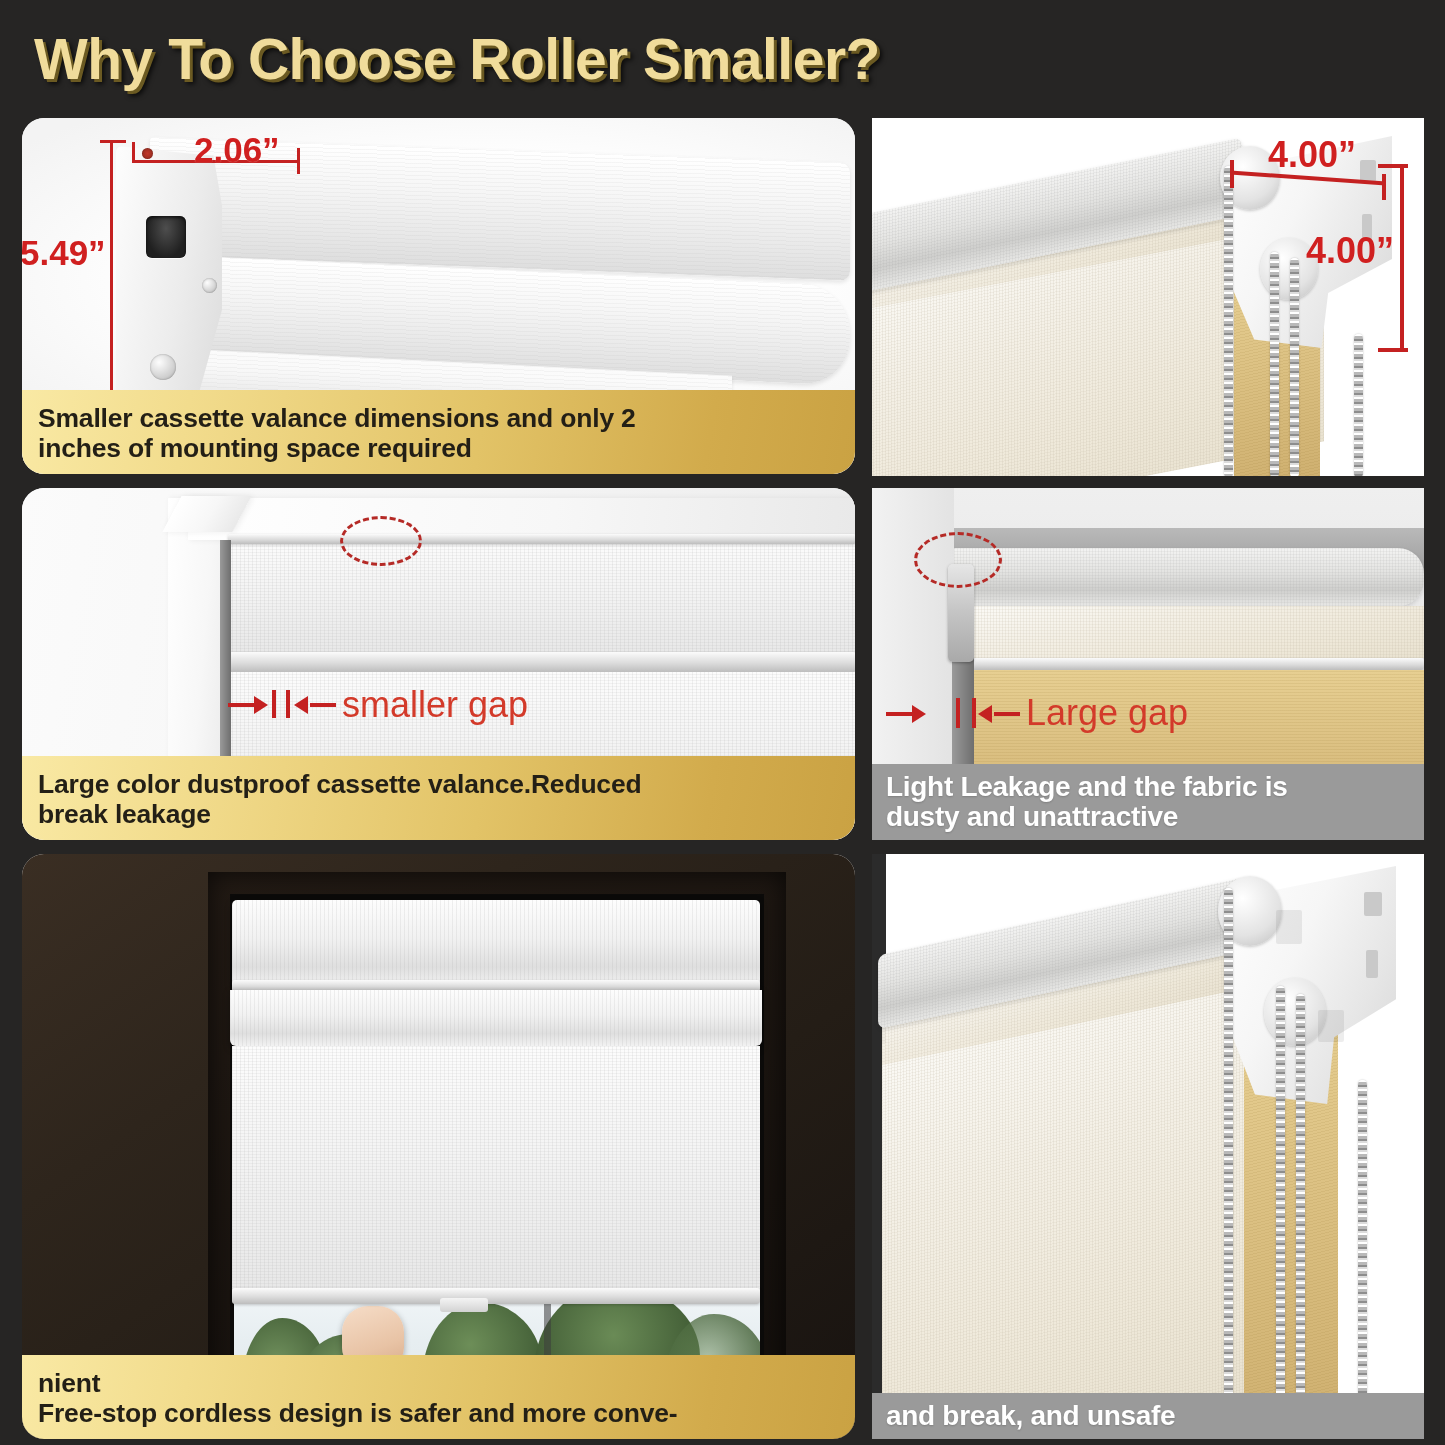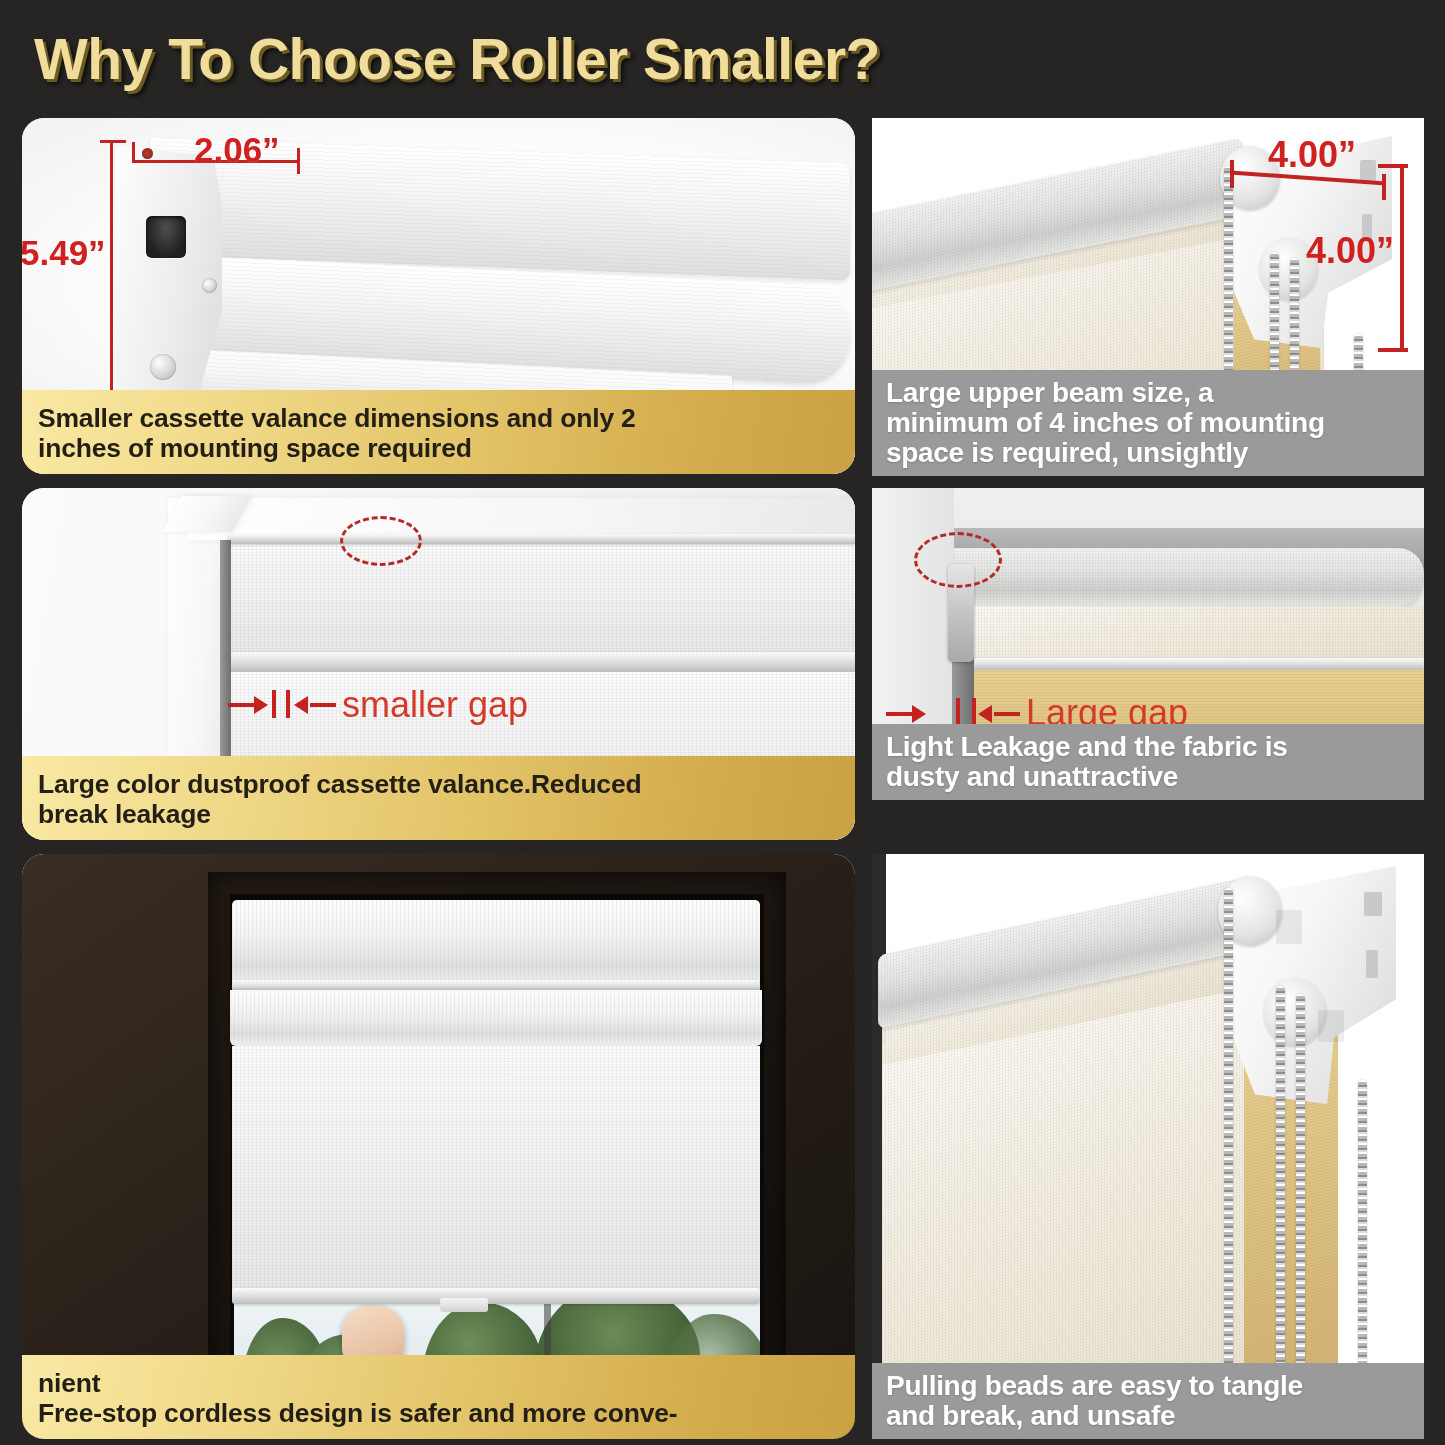--- a/index.html
+++ b/index.html
@@ -195,25 +195,20 @@
         <div class="rl" style="left:358px;top:42px;width:4px;height:28px;"></div>
         <div class="rl" style="left:510px;top:56px;width:4px;height:26px;"></div>
         <div class="dim-txt" style="left:396px;top:16px;font-size:36px;">4.00”</div>
 
         <div class="rl" style="left:528px;top:46px;width:4px;height:188px;"></div>
         <div class="rl" style="left:506px;top:46px;width:30px;height:4px;"></div>
         <div class="rl" style="left:506px;top:230px;width:30px;height:4px;"></div>
         <div class="dim-txt" style="left:434px;top:112px;font-size:36px;">4.00”</div>
       </div>
 
-      <div class="cap grey">
-        <span class="ln">Large upper beam size, a</span>
-        <span class="ln">minimum of 4 inches of mounting</span>
-        <span class="ln">space is required, unsightly</span>
-      </div>
     </div>
 
     <div class="panel good" id="p3" style="left:22px;top:376px;width:833px;height:352px;">
       <div class="photo">
         <div class="wall"></div>
 
         <div class="casing" style="left:146px;top:10px;width:58px;height:342px;"></div>
         <div class="casing" style="left:166px;top:10px;width:667px;height:42px;"></div>
         <div class="casing" style="left:150px;top:8px;width:70px;height:36px;transform:skewX(-28deg);"></div>
 
@@ -236,21 +231,21 @@
                     border-right:14px solid #c42121;border-top:9px solid transparent;border-bottom:9px solid transparent;"></div>
         <div class="gap-label" style="left:320px;top:196px;font-size:36px;">smaller gap</div>
       </div>
 
       <div class="cap gold">
         <span class="ln">Large color dustproof cassette valance.Reduced</span>
         <span class="ln">break leakage</span>
       </div>
     </div>
 
-    <div class="panel bad" id="p4" style="left:872px;top:376px;width:552px;height:312px;">
+    <div class="panel bad" id="p4" style="left:872px;top:376px;width:552px;height:352px;">
       <div class="photo">
         <div class="wall"></div>
 
         <div class="greyband" style="left:76px;top:40px;width:476px;height:46px;"></div>
 
         <div class="rs-tube" style="left:58px;top:60px;width:494px;height:58px;border-radius:26px;"></div>
 
         <div class="rs-fabric" style="left:94px;top:118px;width:458px;height:52px;"></div>
         <div class="rail" style="left:90px;top:170px;width:462px;height:12px;"></div>
 
@@ -338,19 +333,18 @@
         <div class="notch" style="left:404px;top:56px;width:26px;height:34px;background:rgba(0,0,0,.07);"></div>
         <div class="notch" style="left:446px;top:156px;width:26px;height:32px;background:rgba(0,0,0,.07);"></div>
 
         <div class="bead" style="left:352px;top:34px;height:548px;"></div>
         <div class="bead" style="left:404px;top:132px;height:450px;"></div>
         <div class="bead" style="left:424px;top:140px;height:442px;"></div>
         <div class="bead" style="left:486px;top:226px;height:356px;"></div>
       </div>
 
       <div class="cap grey">
-        <span class="ln">Pulling beads are easy to tangle</span>
         <span class="ln">and break, and unsafe</span>
       </div>
     </div>
 
   </div>
 </div>
 
 </body></html>

